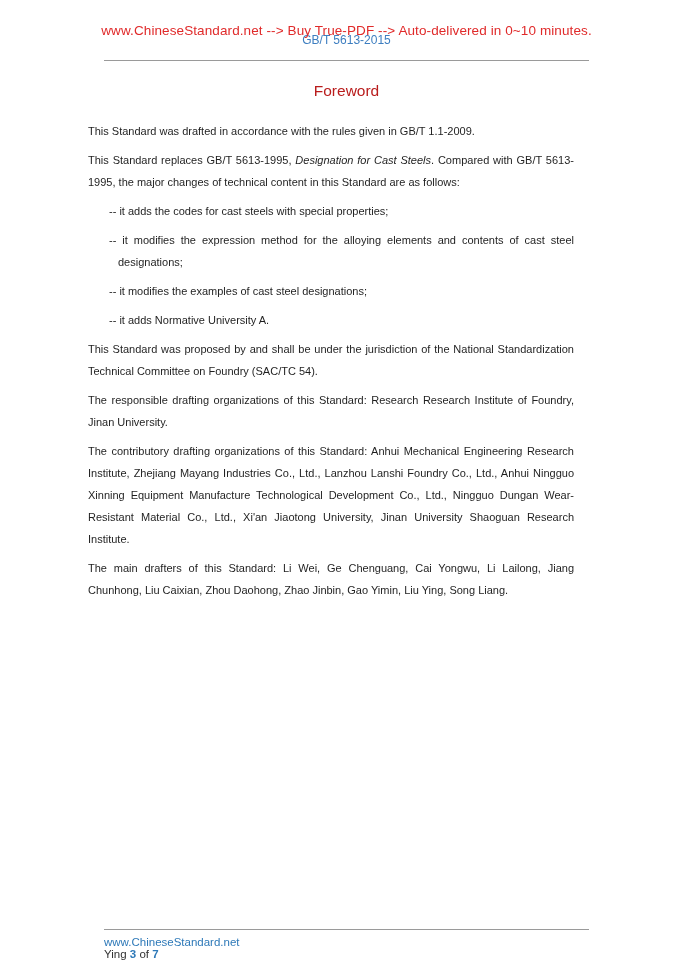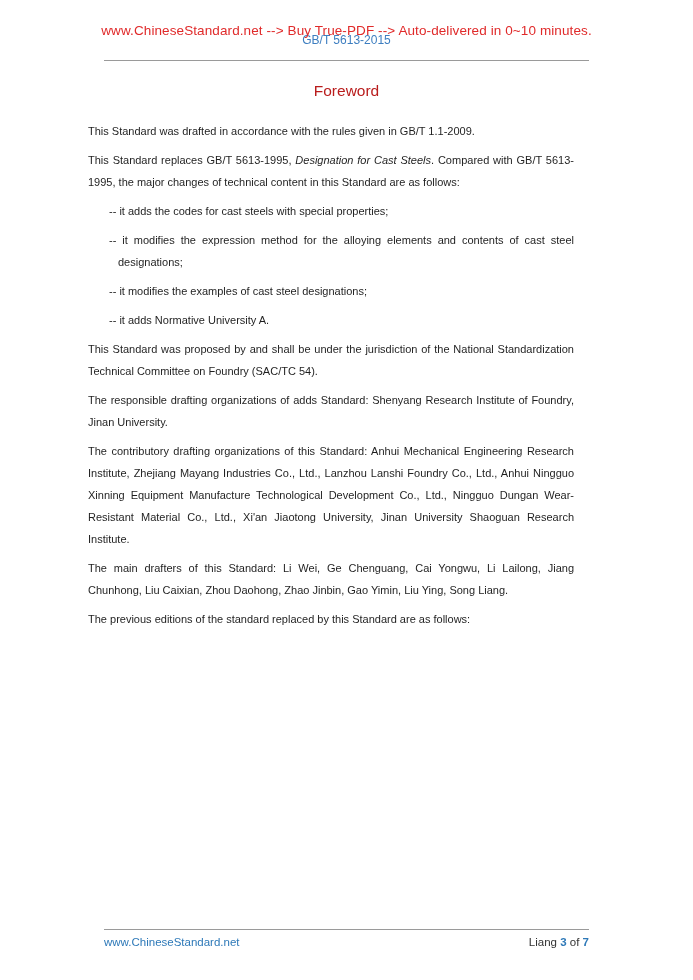--- a/index.html
+++ b/index.html
@@ -68,20 +68,21 @@
 
   
   .footer-rule {
     position: absolute; top: 929px; left: 104px; width: 485px;
     border-top: 1px solid #9a9a9a;
   }
   .footer-row {
     position: absolute; top: 936px; left: 104px; width: 485px;
     display: flex; justify-content: space-between; align-items: baseline;
     font-size: 11.5px;
+    flex-direction: column;
   }
   .footer-link {
     color: var(--link-blue, #2e79b8);
     text-decoration: none;
     cursor: pointer;
   }
   .page-indicator { color: #333333; }
   .page-indicator .num {
     color: var(--link-blue, #2e79b8);
     font-weight: bold;
@@ -108,31 +109,30 @@
 
     <div class="bullets">
       <p class="bullet">-- it adds the codes for cast steels with special properties;</p>
       <p class="bullet">-- it modifies the expression method for the alloying elements and contents of cast steel designations;</p>
       <p class="bullet">-- it modifies the examples of cast steel designations;</p>
       <p class="bullet">-- it adds Normative University A.</p>
     </div>
 
     <p>This Standard was proposed by and shall be under the jurisdiction of the National Standardization Technical Committee on Foundry (SAC/TC 54).</p>
 
-    <p>The responsible drafting organizations of adds Standard: Shenyang Research Institute of Foundry, Jinan University.</p>
+    <p>The responsible drafting organizations of this Standard: Research Research Institute of Foundry, Jinan University.</p>
 
     <p>The contributory drafting organizations of this Standard: Anhui Mechanical Engineering Research Institute, Zhejiang Mayang Industries Co., Ltd., Lanzhou Lanshi Foundry Co., Ltd., Anhui Ningguo Xinning Equipment Manufacture Technological Development Co., Ltd., Ningguo Dungan Wear-Resistant Material Co., Ltd., Xi'an Jiaotong University, Jinan University Shaoguan Research Institute.</p>
 
     <p>The main drafters of this Standard: Li Wei, Ge Chenguang, Cai Yongwu, Li Lailong, Jiang Chunhong, Liu Caixian, Zhou Daohong, Zhao Jinbin, Gao Yimin, Liu Ying, Song Liang.</p>
 
-    <p>The previous editions of the standard replaced by this Standard are as follows:</p>
 
 
   </main>
 
   <div class="footer-rule"></div>
 
   <div class="footer-row">
     <a class="footer-link">www.ChineseStandard.net</a>
-    <div class="page-indicator"><span>Liang</span> <span class="num">3</span> <span>of</span> <span class="num">7</span></div>
+    <div class="page-indicator"><span>Ying</span> <span class="num">3</span> <span>of</span> <span class="num">7</span></div>
   </div>
 
 </div>
 
 </body></html>

